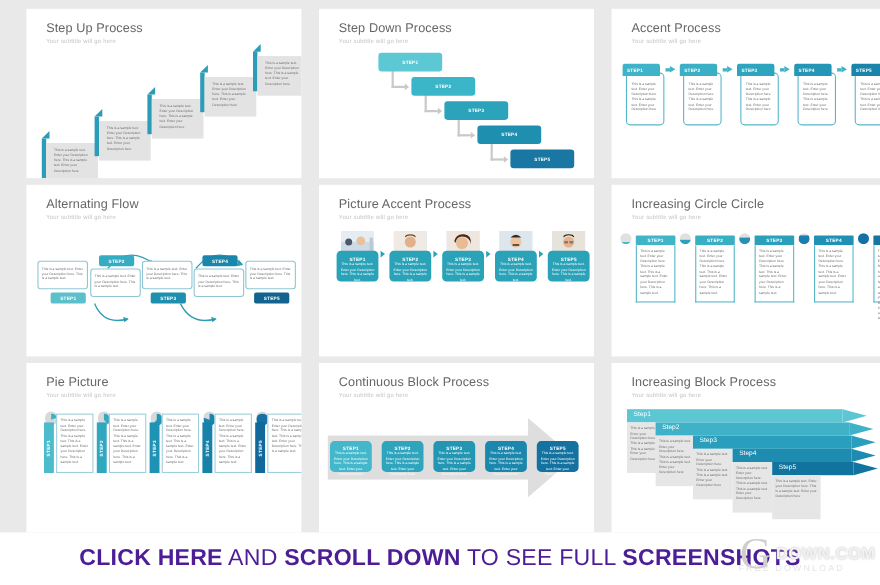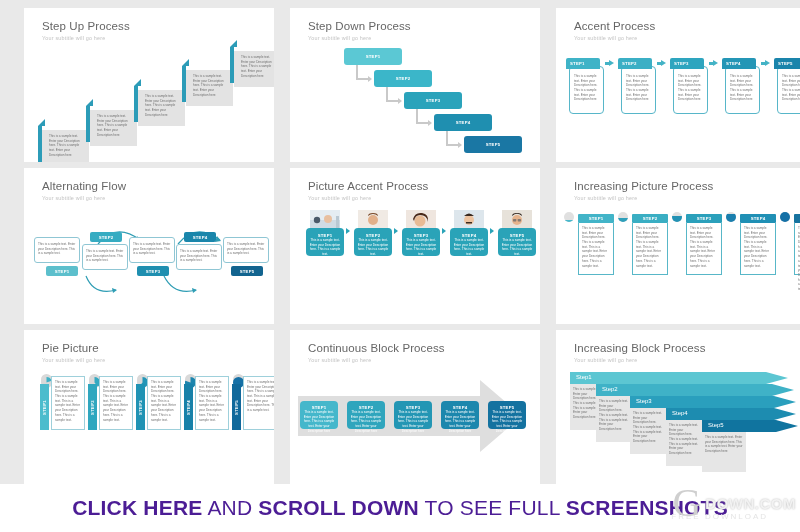--- a/index.html
+++ b/index.html
@@ -390,21 +390,21 @@
         </div>
         <div class="pa-card">
           <div class="steplbl">STEP5</div>
           <div class="txtw">This is a sample text. Enter your Description here. This is a sample text.</div>
         </div>
       </div>
     </div>
   </div>
 
   <div class="slide r2">
-    <div class="ttl">Increasing Picture Process</div>
+    <div class="ttl">Increasing Circle Circle</div>
     <div class="sub">Your subtitle will go here</div>
     <div class="stage">
       <div class="ic-circ" style="left:8px;">
         <div class="ic-fill" style="height:20%;background:#49b8cb;"></div>
       </div>
       <div class="ic-col" style="left:22px;">
         <div class="ic-head" style="background:#42b4c8;">
           <span class="steplbl">STEP1</span>
         </div>
         <div class="ic-body">

